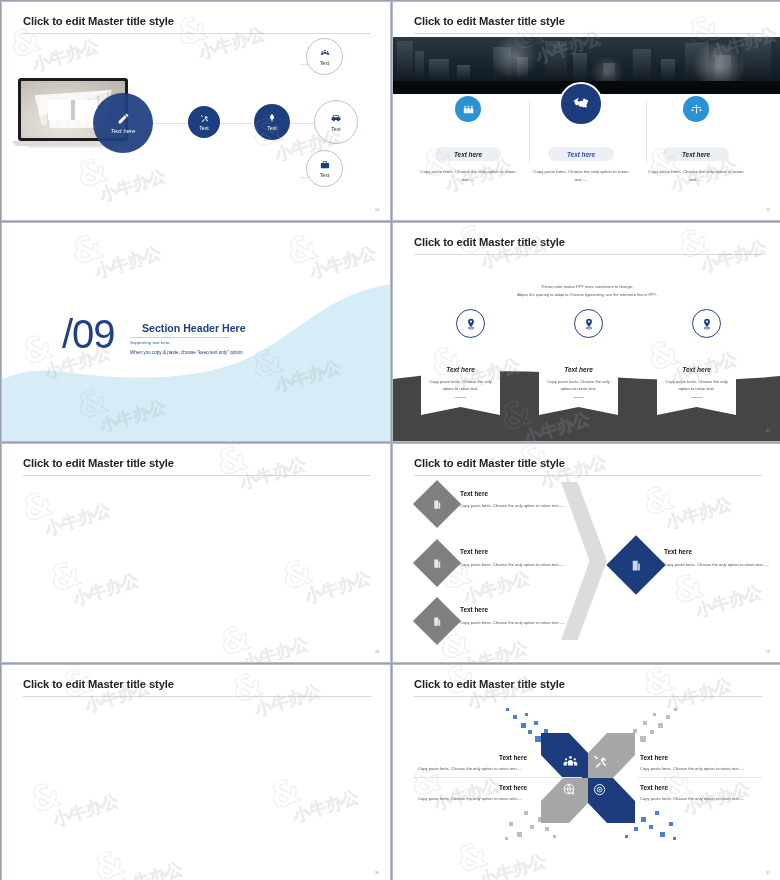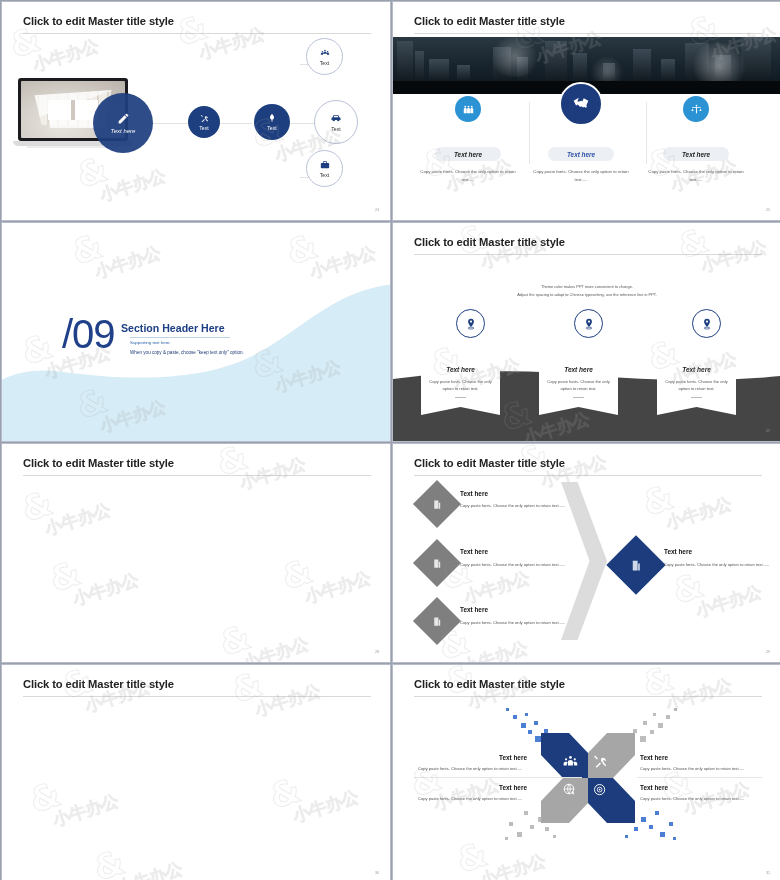--- a/index.html
+++ b/index.html
@@ -70,21 +70,21 @@
   .city .strip{position:absolute;left:0;bottom:0;width:100%;height:13px;background:#05090c;}
   .s2-ico{position:absolute;border-radius:50%;display:flex;align-items:center;justify-content:center;z-index:5;}
   .s2-pill{position:absolute;height:14px;border-radius:7px;background:#eceff3;
     display:flex;align-items:center;justify-content:center;font-style:italic;font-weight:bold;font-size:6.4px;}
   .s2-body{position:absolute;text-align:center;font-size:4.3px;color:#555;line-height:1.75;}
   .s2-vline{position:absolute;top:100px;width:1px;height:62px;background:#e6e6e6;}
 
   
   .wave{position:absolute;left:0;bottom:0;width:100%;height:100%;}
   .s3-num{position:absolute;left:60px;top:89px;font-size:40px;font-weight:300;color:#20418a;letter-spacing:-1px;font-family:"Liberation Sans",sans-serif;}
-  .s3-head{position:absolute;left:119px;top:99px;font-size:10.6px;font-weight:bold;color:#1c3f86;}
+  .s3-head{position:absolute;left:140px;top:99px;font-size:10.6px;font-weight:bold;color:#1c3f86;}
   .s3-rule{position:absolute;left:128px;top:114px;width:100px;height:1px;background:#bcd4e8;}
   .s3-sub1{position:absolute;left:128px;top:117px;font-size:4.4px;color:#2a5ea8;}
   .s3-sub2{position:absolute;left:128px;top:127px;font-size:4.6px;color:#1f3c78;}
 
   
   .s4-h{position:absolute;left:0;right:0;top:42px;text-align:center;font-size:11px;font-weight:bold;color:#111;}
   .s4-s1{position:absolute;left:0;right:0;top:61px;text-align:center;font-size:3.9px;color:#555;}
   .s4-s2{position:absolute;left:0;right:0;top:69px;text-align:center;font-size:3.9px;color:#555;}
   .s4-dark{position:absolute;left:0;bottom:0;width:100%;height:57px;background:#454545;}
   .s4-pin{position:absolute;width:29px;height:29px;border-radius:50%;border:1.2px solid #1e3f7f;background:#fff;

